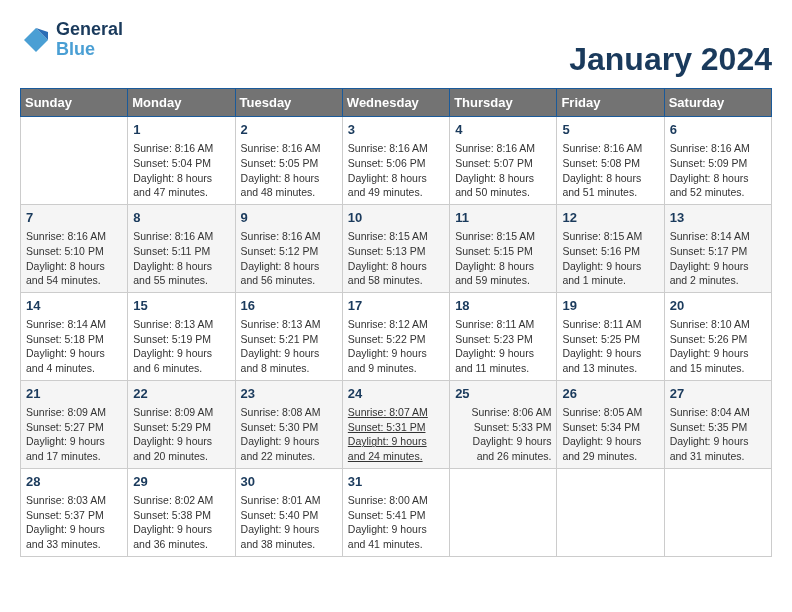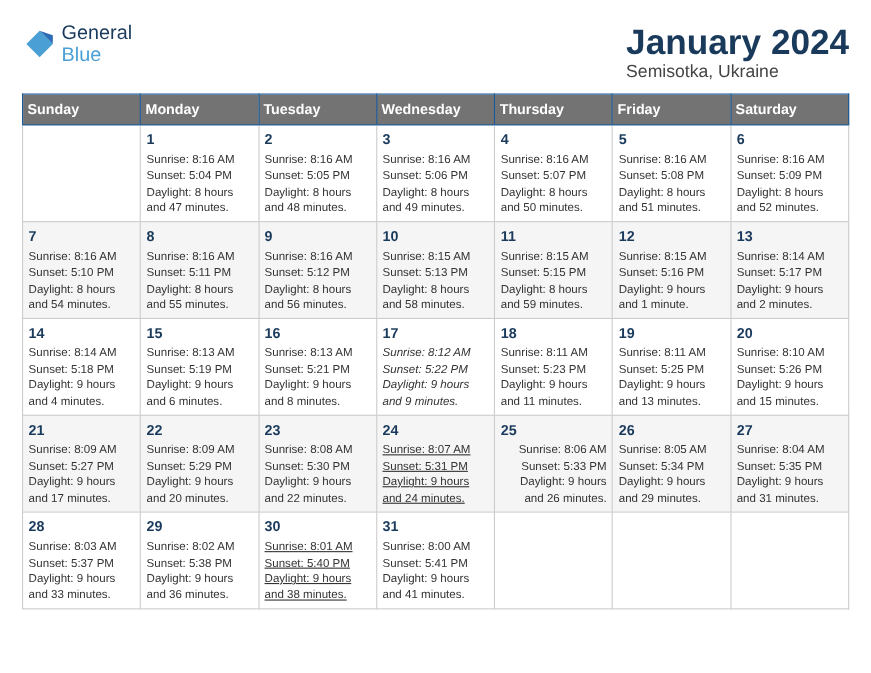--- a/index.html
+++ b/index.html
@@ -16,33 +16,34 @@
       align-items: flex-start;
       margin-bottom: 10px;
     }
     .logo {
       display: flex;
       align-items: center;
       gap: 4px;
     }
     .logo-text {
       font-size: 18px;
-      font-weight: normal;
+      font-weight: bold;
       color: #1a3a5c;
       line-height: 1.1;
     }
     .logo-text span {
       color: #4a9fd4;
     }
     .logo-icon {
       width: 32px;
       height: 32px;
     }
     .title-area {
-      text-align: left;
+      text-align: center;
+      margin-top: 21px;
     }
     .main-title {
       font-size: 32px;
       font-weight: bold;
       color: #1a3a5c;
     }
     .subtitle {
       font-size: 16px;
       color: #444;
     }
@@ -97,21 +98,20 @@
     <svg class="logo-icon" viewBox="0 0 40 40">
       <polygon points="20,5 35,20 20,35 5,20" fill="#4a9fd4"></polygon>
       <polygon points="20,5 35,10 35,20" fill="#2a6db5"></polygon>
     </svg>
     <div class="logo-text">
       General<br><span>Blue</span>
     </div>
   </div>
   <div class="title-area">
     <div class="main-title">January 2024</div>
-    <div class="subtitle">Semisotka, Ukraine</div>
   </div>
 </div>
 
 <table>
   <thead>
     <tr id="header-row">
         <th>Sunday</th>
         <th>Monday</th>
         <th>Tuesday</th>
         <th>Wednesday</th>
@@ -234,21 +234,21 @@
         </td>
         <td>
           <span class="day-number">16</span>
           <div class="day-info" style="white-space: pre-line;">Sunrise: 8:13 AM
 Sunset: 5:21 PM
 Daylight: 9 hours
 and 8 minutes.</div>
         </td>
         <td>
           <span class="day-number">17</span>
-          <div class="day-info" style="white-space: pre-line; font-style: italic;">Sunrise: 8:12 AM
+          <div class="day-info" style="white-space: pre-line;">Sunrise: 8:12 AM
 Sunset: 5:22 PM
 Daylight: 9 hours
 and 9 minutes.</div>
         </td>
         <td>
           <span class="day-number">18</span>
           <div class="day-info" style="white-space: pre-line;">Sunrise: 8:11 AM
 Sunset: 5:23 PM
 Daylight: 9 hours
 and 11 minutes.</div>
@@ -329,21 +329,21 @@
         </td>
         <td>
           <span class="day-number">29</span>
           <div class="day-info" style="white-space: pre-line;">Sunrise: 8:02 AM
 Sunset: 5:38 PM
 Daylight: 9 hours
 and 36 minutes.</div>
         </td>
         <td>
           <span class="day-number">30</span>
-          <div class="day-info" style="white-space: pre-line; text-decoration: underline;">Sunrise: 8:01 AM
+          <div class="day-info" style="white-space: pre-line;">Sunrise: 8:01 AM
 Sunset: 5:40 PM
 Daylight: 9 hours
 and 38 minutes.</div>
         </td>
         <td>
           <span class="day-number">31</span>
           <div class="day-info" style="white-space: pre-line;">Sunrise: 8:00 AM
 Sunset: 5:41 PM
 Daylight: 9 hours
 and 41 minutes.</div>

